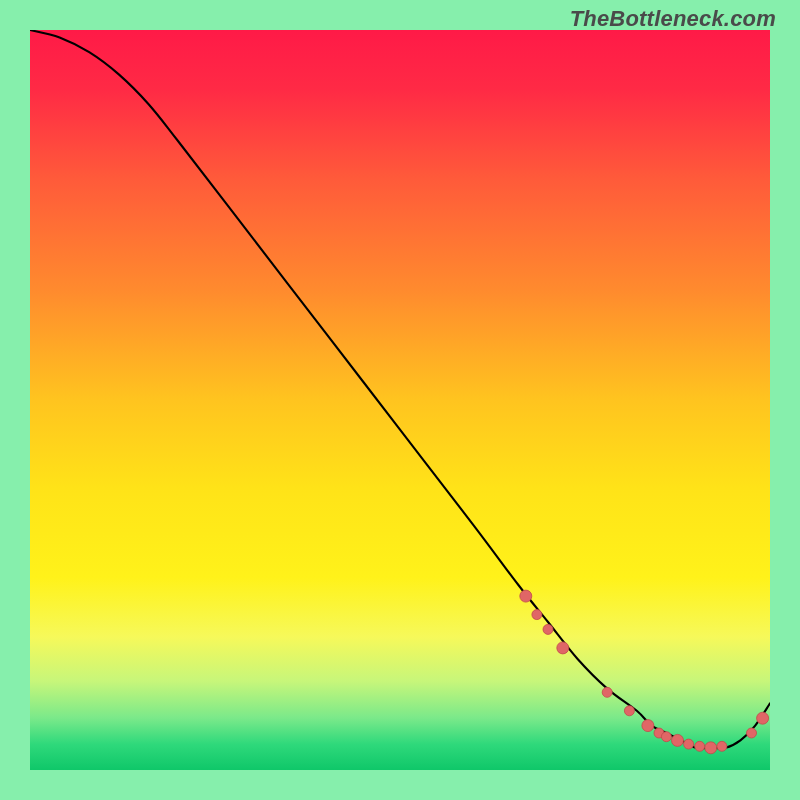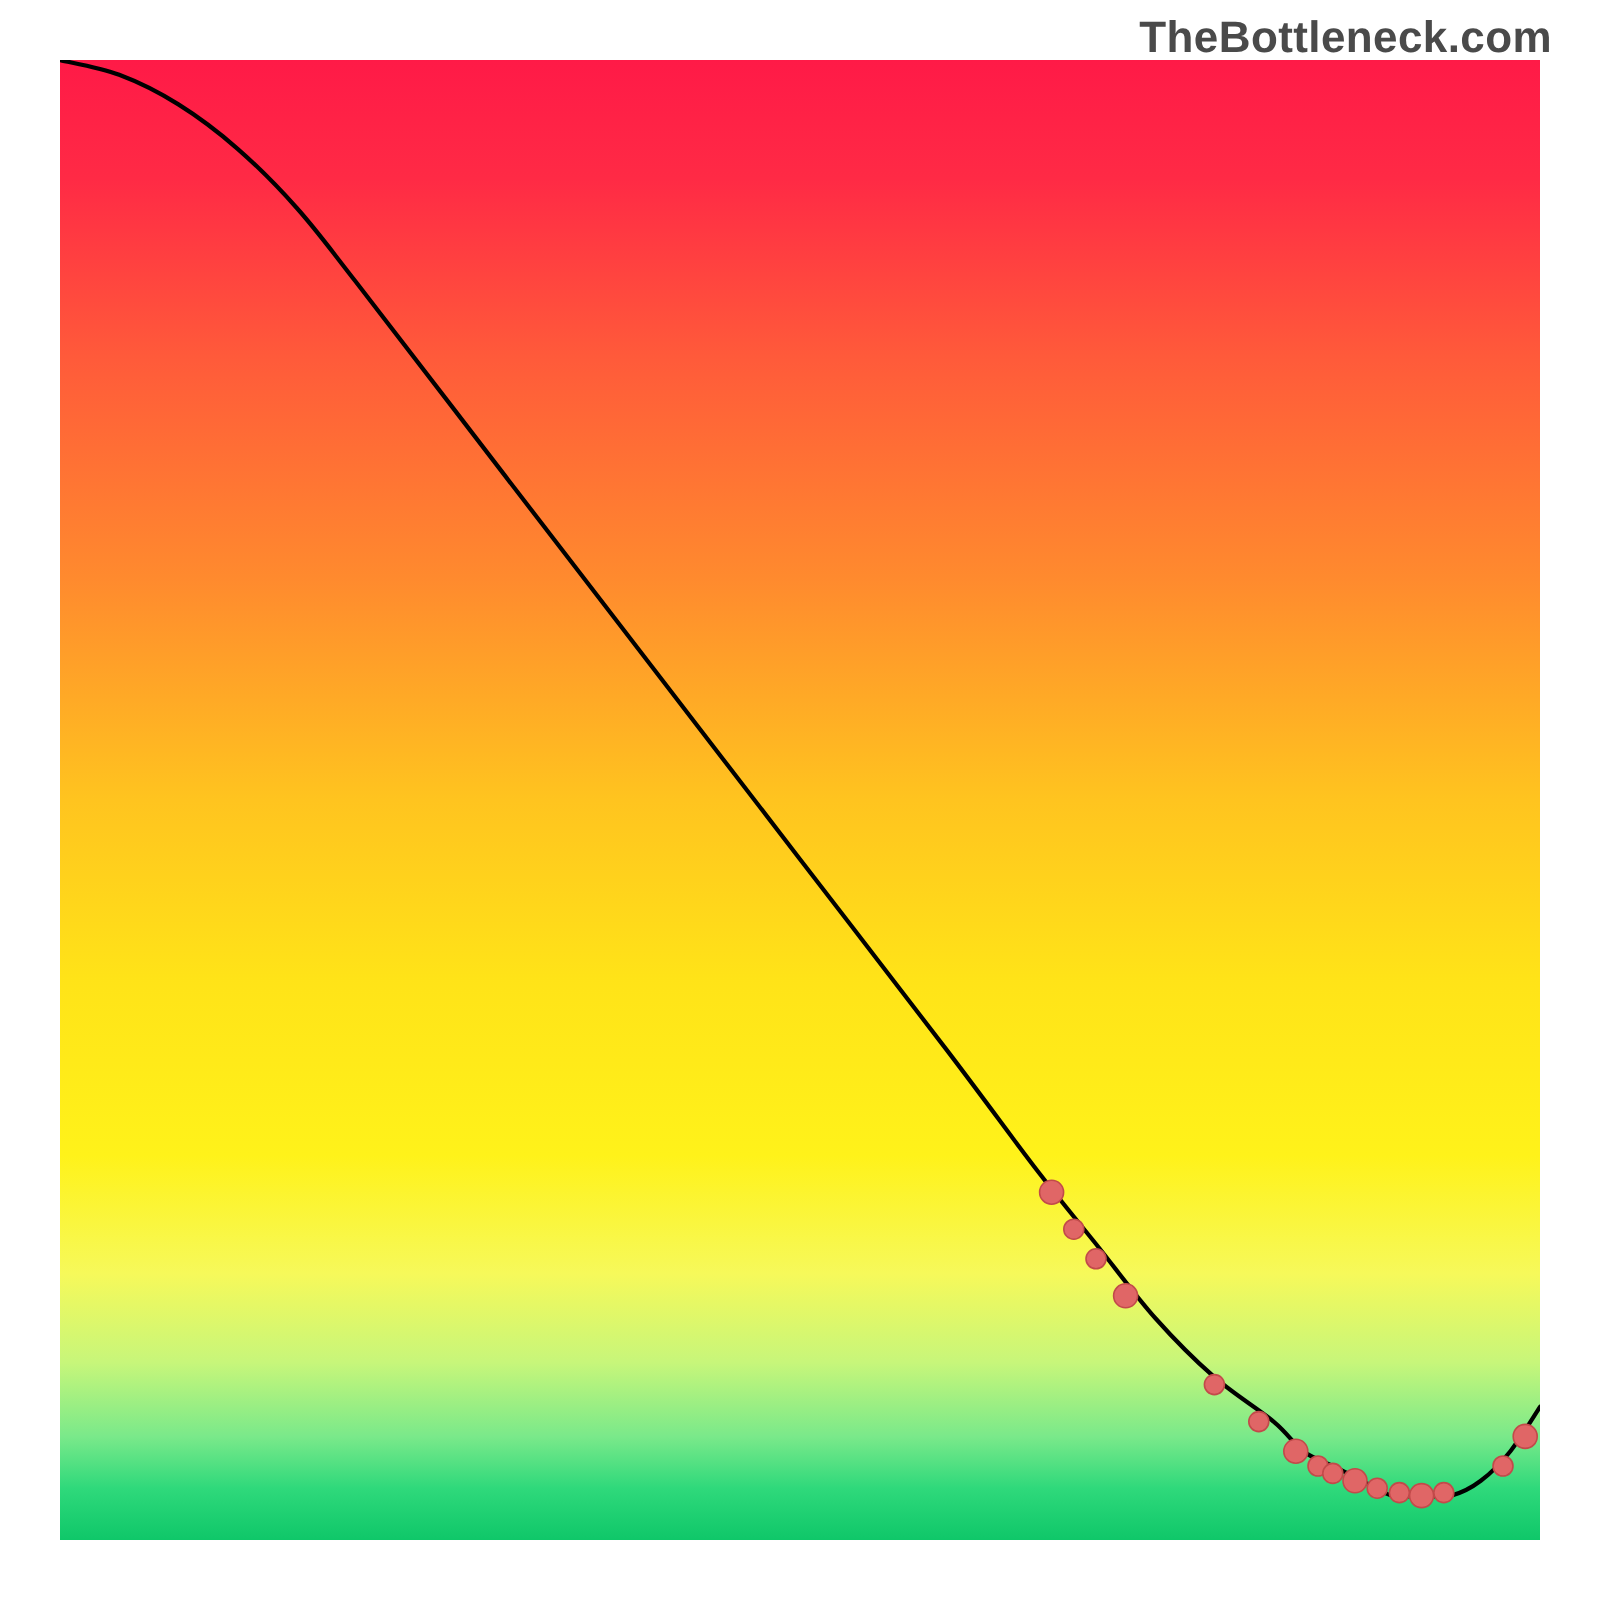--- a/index.html
+++ b/index.html
@@ -8,21 +8,22 @@
     width: 800px;
     height: 800px;
     background: #000;
     overflow: hidden;
     font-family: Arial, Helvetica, sans-serif;
   }
   .stage {
     position: relative;
     width: 800px;
     height: 800px;
-    background: #ffffff;
+    background: #86efac;
+    font-style: italic;
   }
   .plot {
     position: absolute;
     left: 30px;
     top: 30px;
     width: 740px;
     height: 740px;
   }
   .plot svg {
     display: block;

